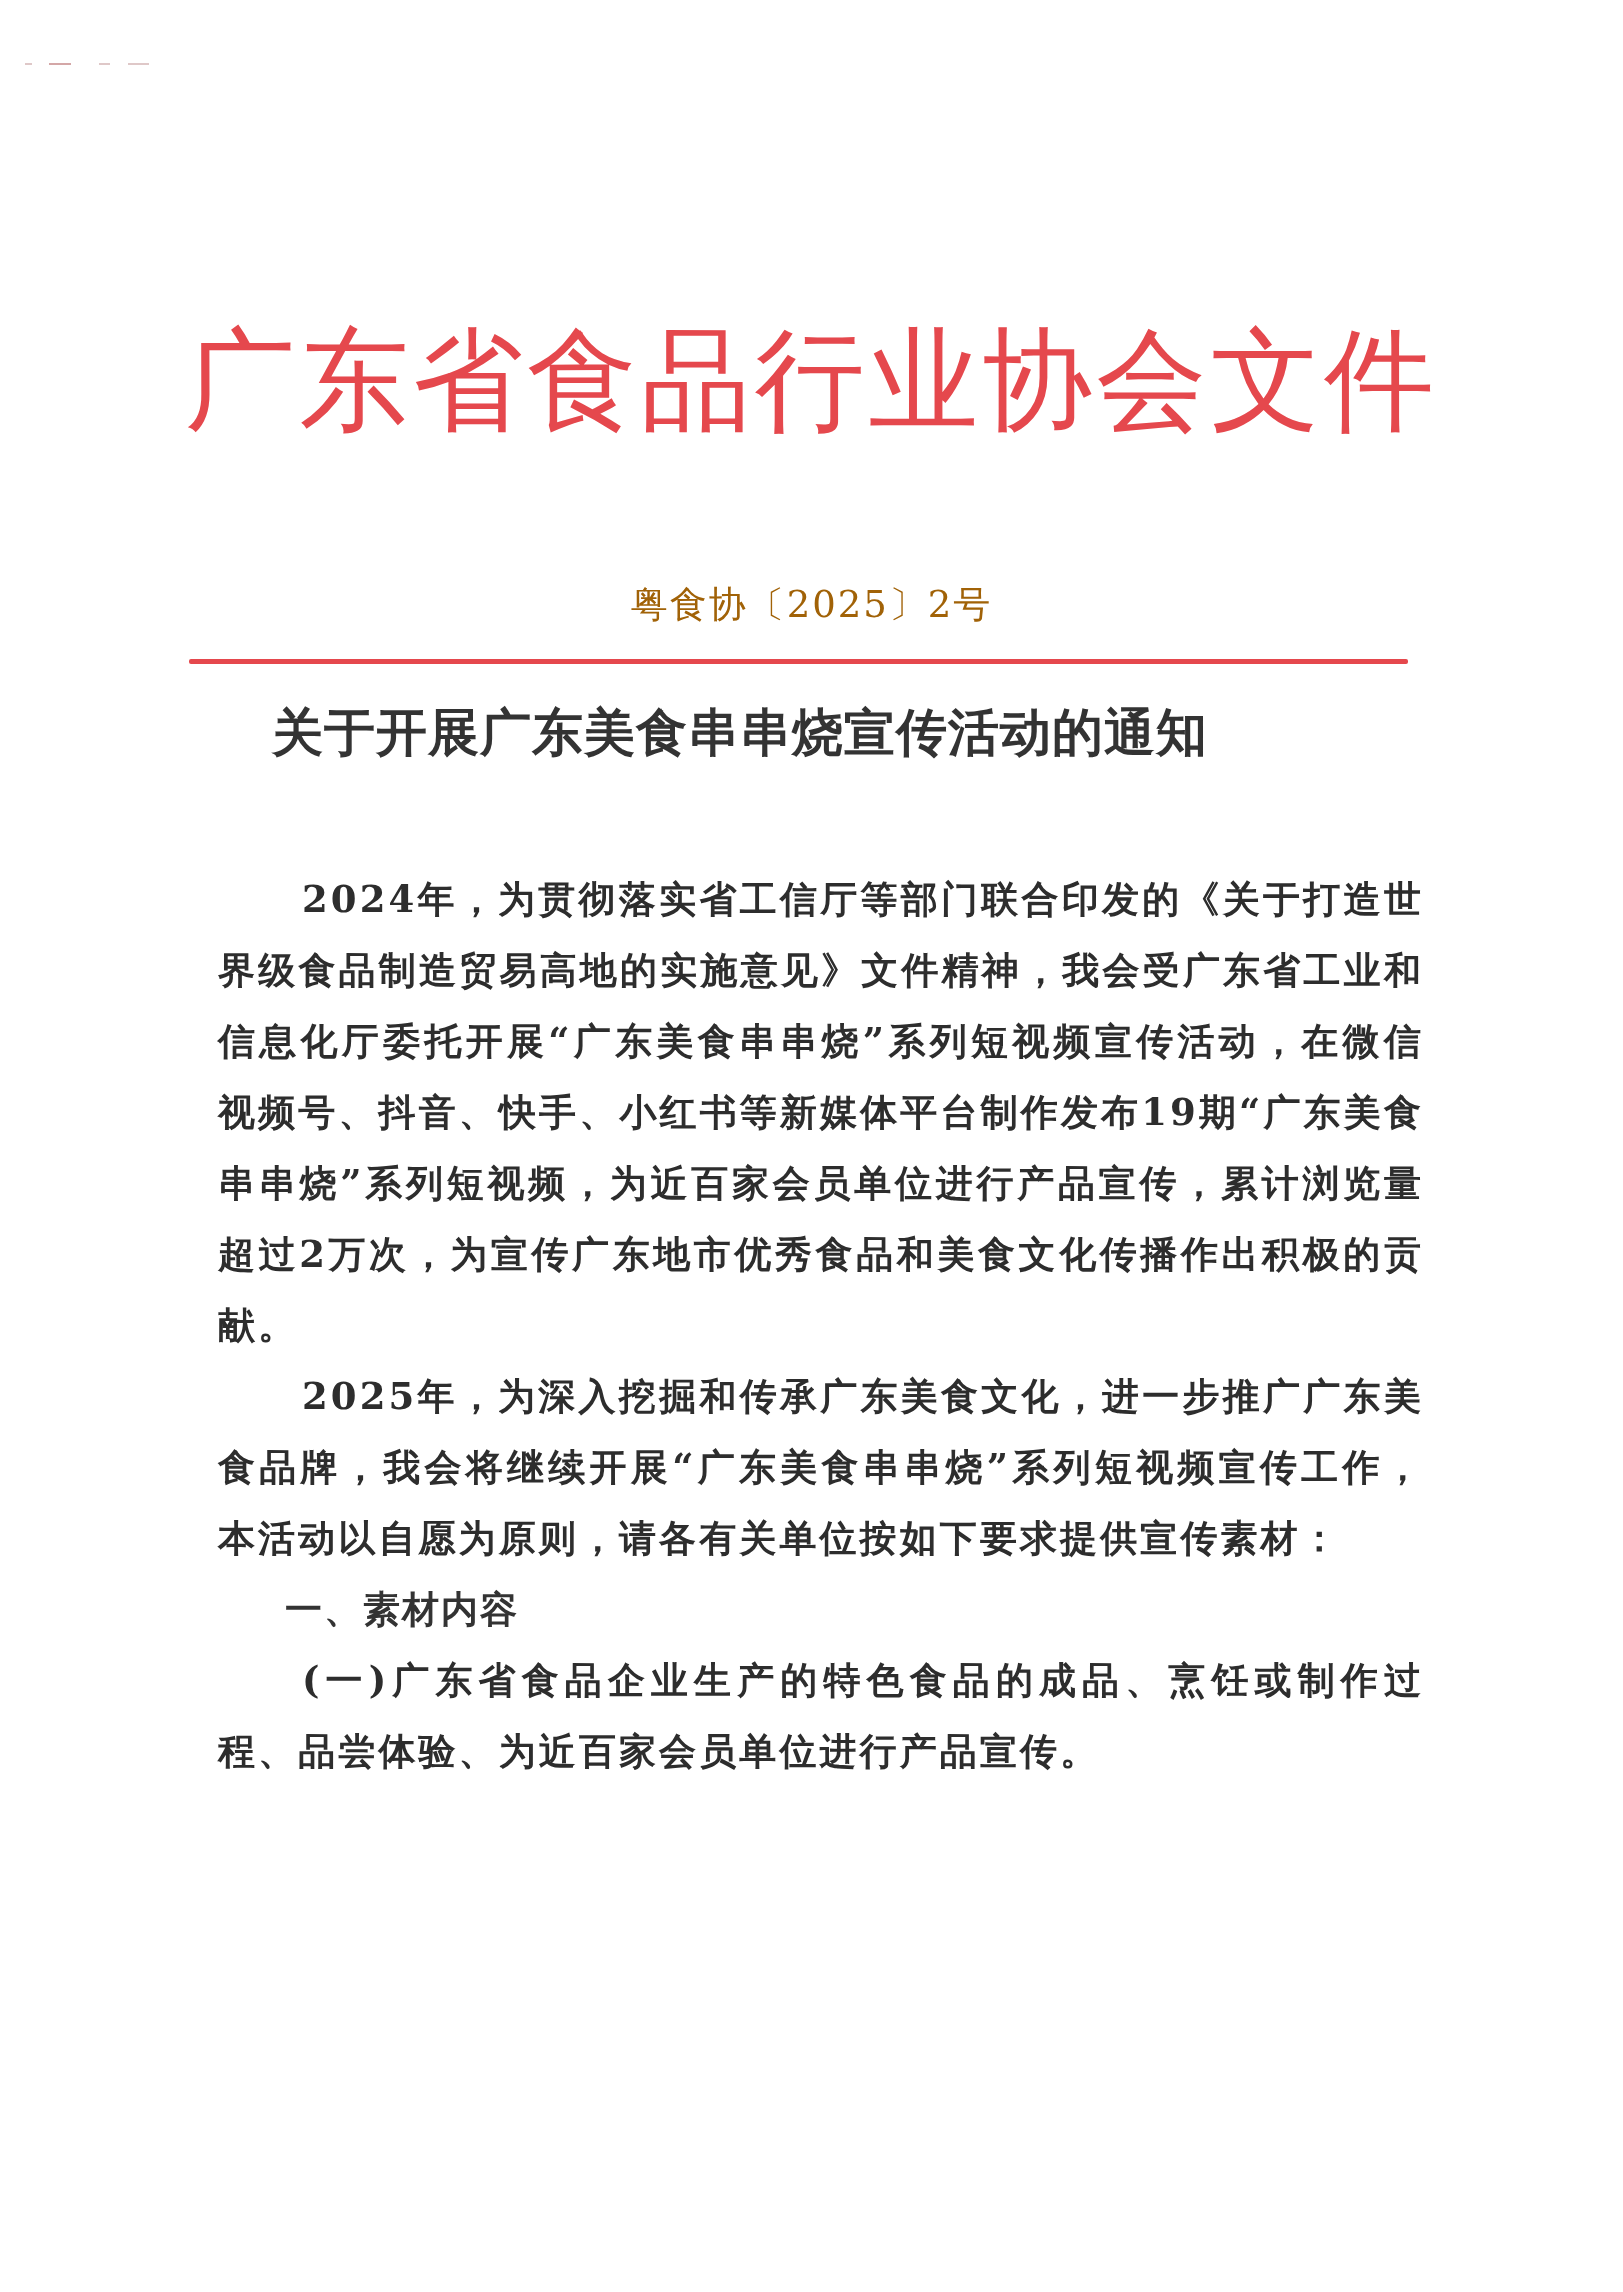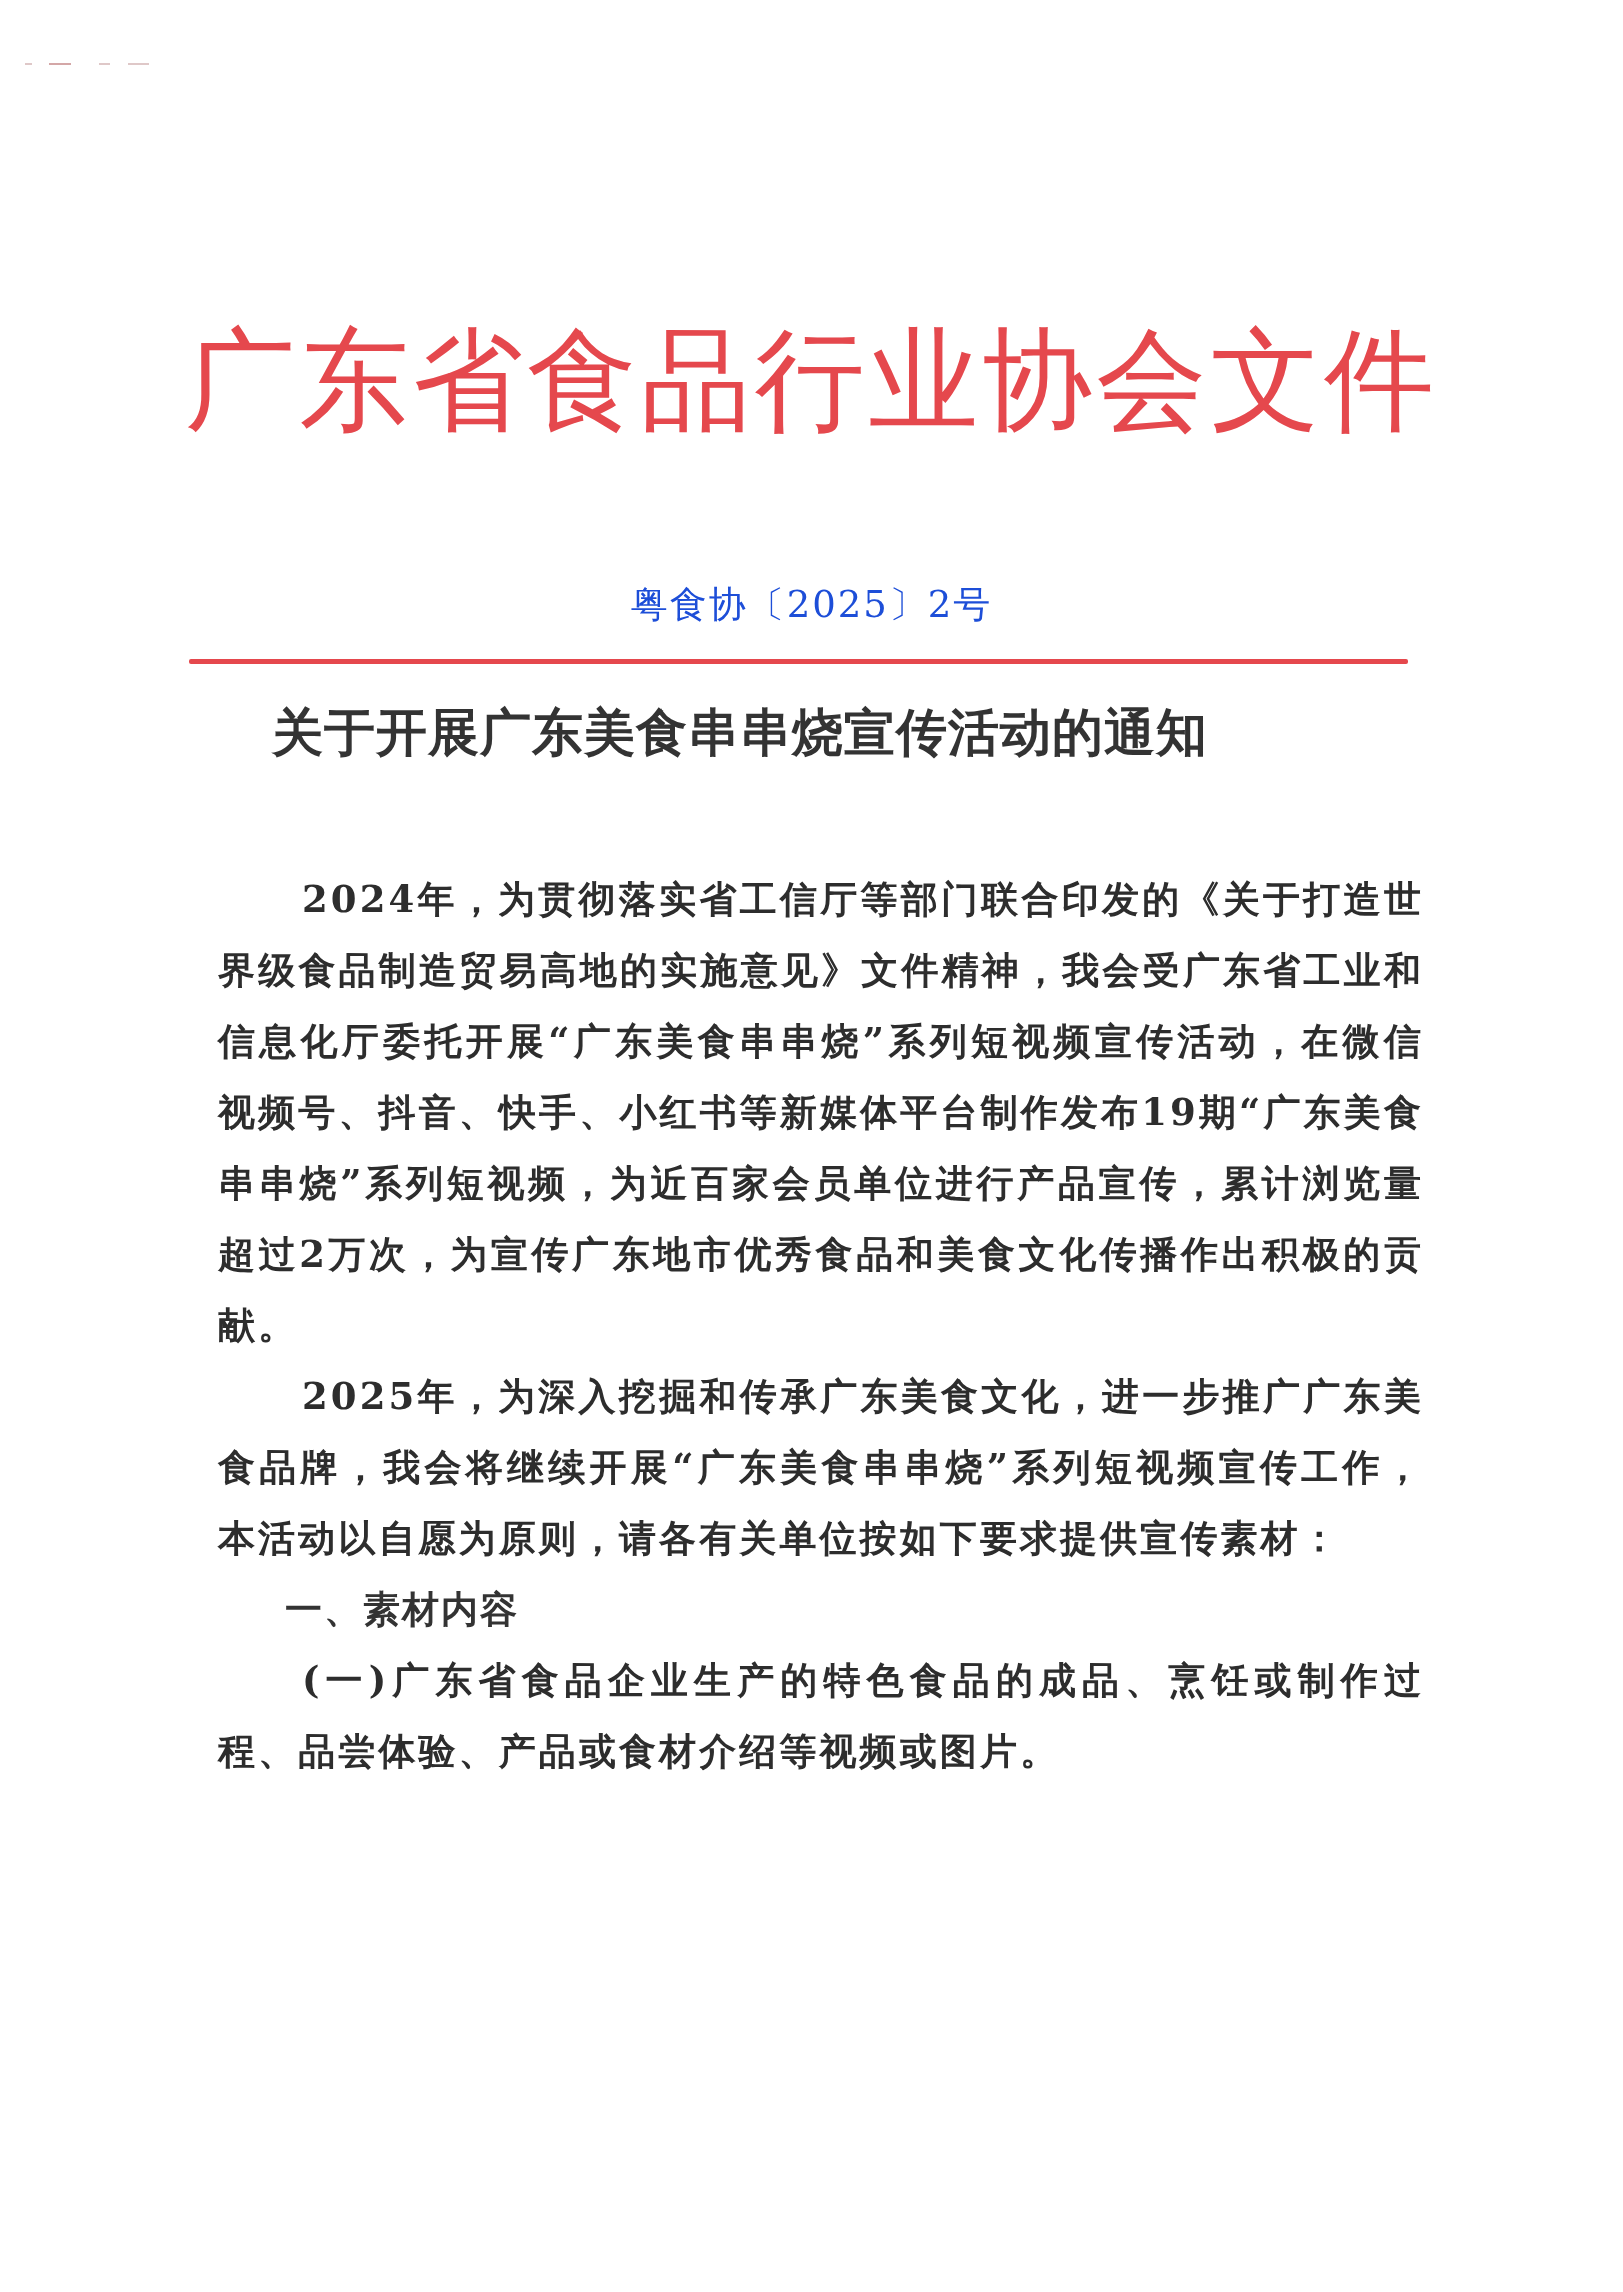--- a/index.html
+++ b/index.html
@@ -12,21 +12,21 @@
   .scan-marks span { position: absolute; top: 0; height: 2px; background: #c9a3a3; opacity: .6; }
   .red-header {
     position: absolute; left: 0; width: 1623px; top: 312px; text-align: center;
     font-family: "DejaVu Sans", "Liberation Sans", sans-serif;
     font-size: 110px; line-height: 137px; letter-spacing: 3.9px;
     color: var(--red, #e5484d); font-weight: 400;
     transform: scaleY(1.02);
   }
   .doc-number {
     position: absolute; left: 0; width: 1623px; top: 580px; text-align: center;
-    font-size: 37px; line-height: 49px; color: #1d4ed8; letter-spacing: 2px;
+    font-size: 37px; line-height: 49px; color: #a16207; letter-spacing: 2px;
   }
   .red-rule {
     position: absolute; left: 189px; top: 659px; width: 1219px; height: 4.9px;
     background: var(--red, #e5484d); border-radius: 2px;
   }
   .doc-title {
     position: absolute; left: 0; width: 1480px; top: 698px; text-align: center;
     font-family: "DejaVu Sans", "Liberation Sans", sans-serif;
     font-weight: bold; font-size: 51px; line-height: 69px; color: #333;
     letter-spacing: 1px;
@@ -59,15 +59,15 @@
 <div class="doc-number">粤食协〔2025〕2号</div>
 
 <div class="red-rule"></div>
 
 <div class="doc-title">关于开展广东美食串串烧宣传活动的通知</div>
 
 <div class="body">
   <p class="para">2024年，为贯彻落实省工信厅等部门联合印发的《关于打造世界级食品制造贸易高地的实施意见》文件精神，我会受广东省工业和信息化厅委托开展“广东美食串串烧”系列短视频宣传活动，在微信视频号、抖音、快手、小红书等新媒体平台制作发布19期“广东美食串串烧”系列短视频，为近百家会员单位进行产品宣传，累计浏览量超过2万次，为宣传广东地市优秀食品和美食文化传播作出积极的贡献。</p>
   <p class="para">2025年，为深入挖掘和传承广东美食文化，进一步推广广东美食品牌，我会将继续开展“广东美食串串烧”系列短视频宣传工作，本活动以自愿为原则，请各有关单位按如下要求提供宣传素材：</p>
   <p class="section-heading">一、素材内容</p>
-  <p class="para">(一)广东省食品企业生产的特色食品的成品、烹饪或制作过程、品尝体验、产品或食材介绍等视频或图片。</p>
+  <p class="para">(一)广东省食品企业生产的特色食品的成品、烹饪或制作过程、品尝体验、为近百家会员单位进行产品宣传。</p>
 </div>
 
 
 </body></html>

